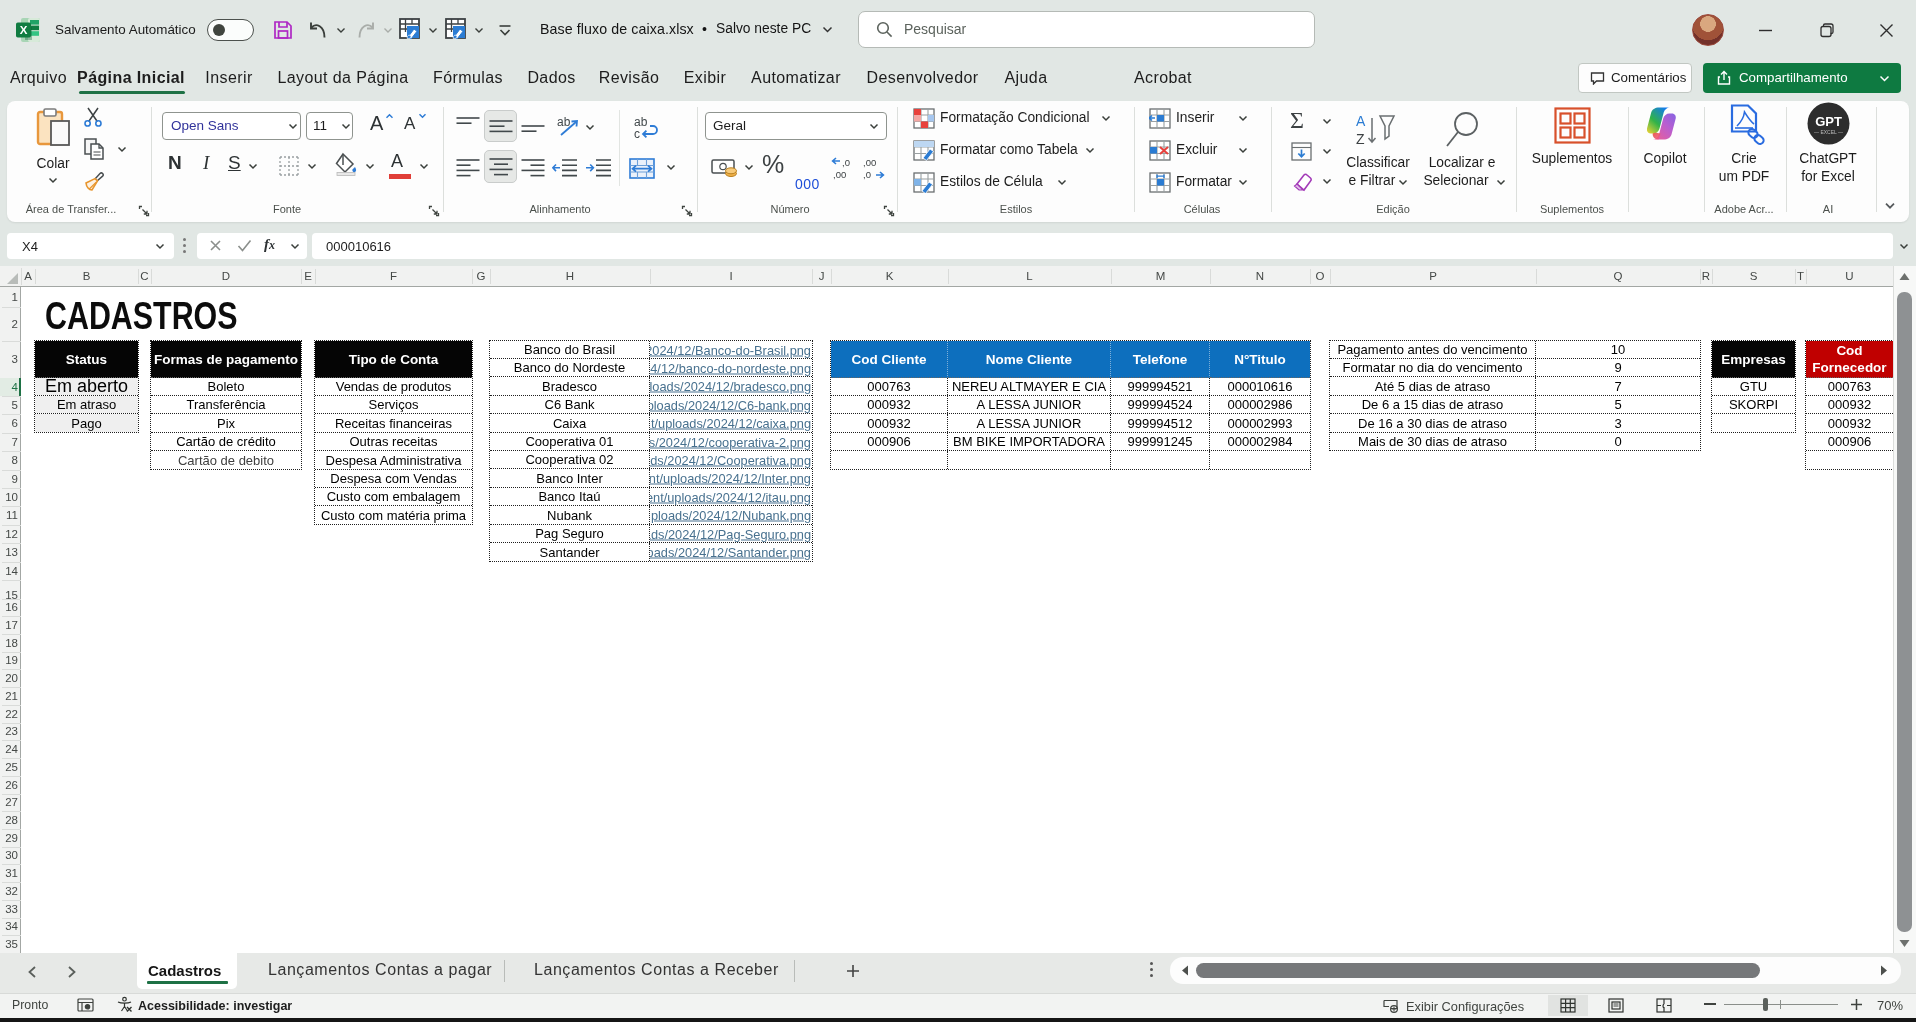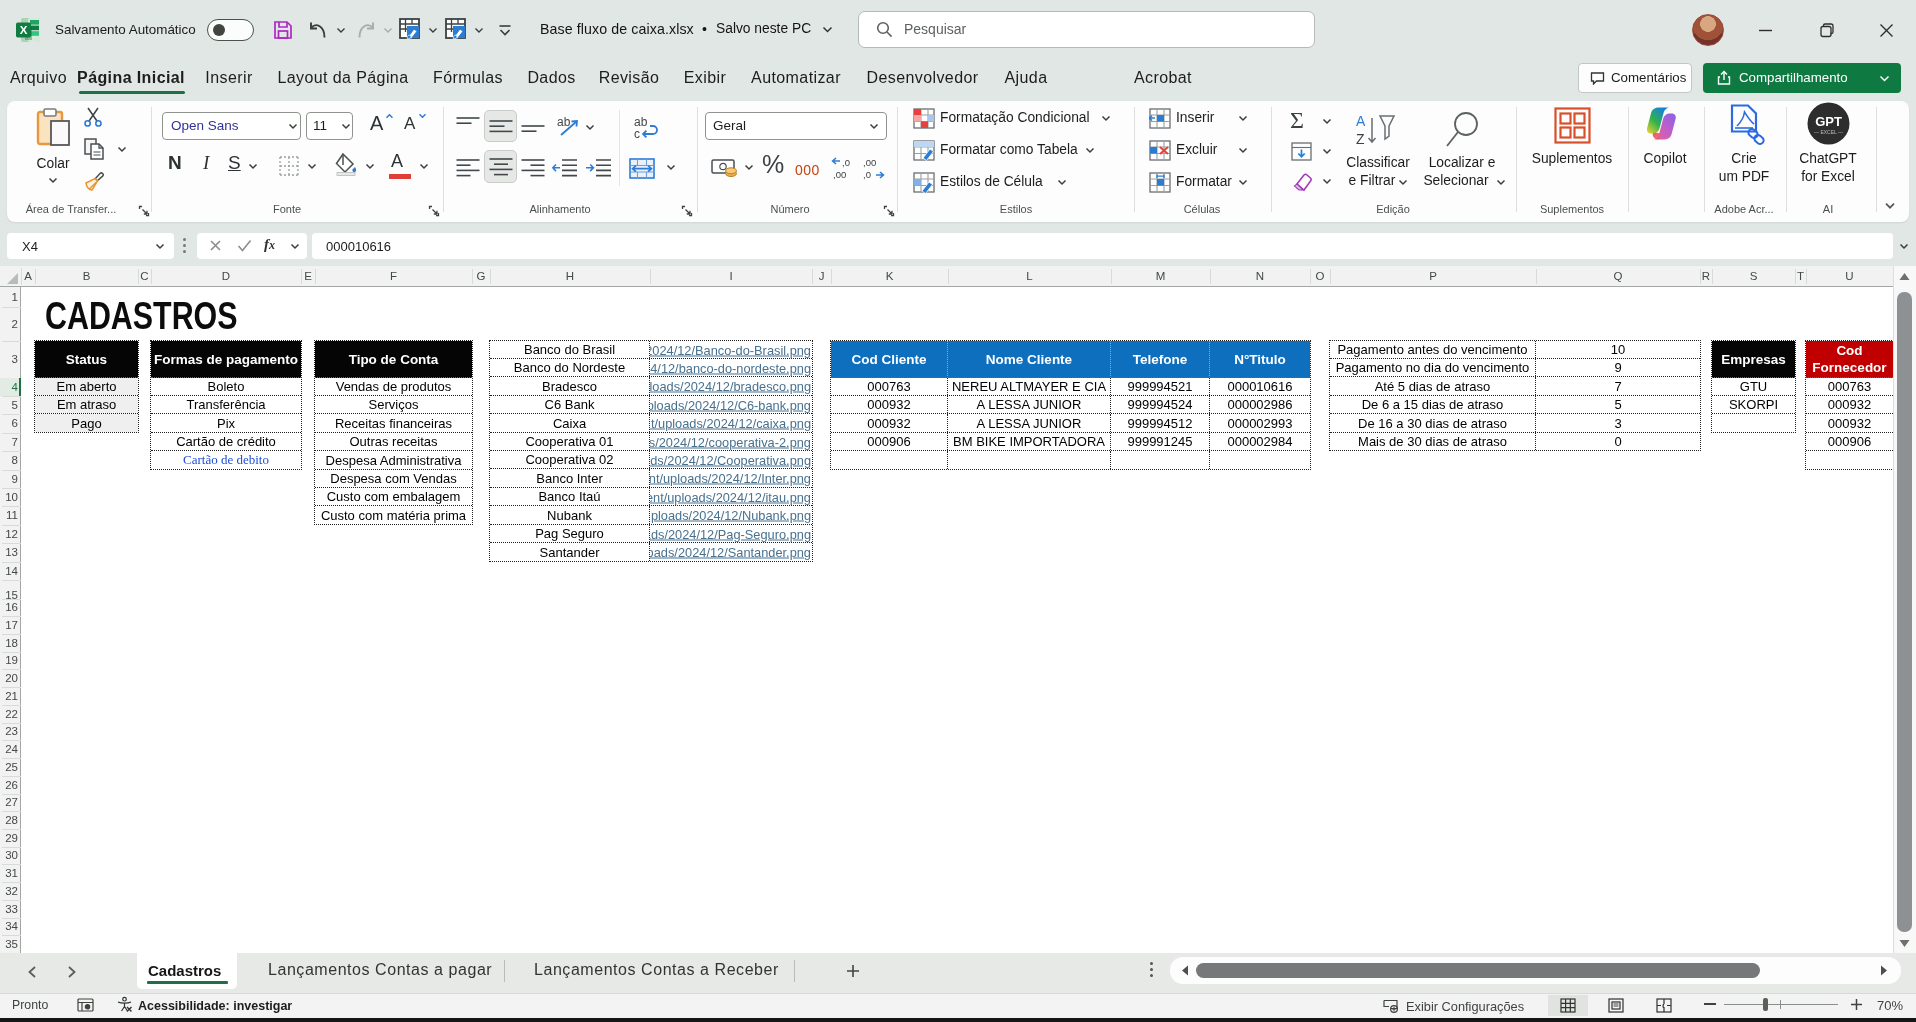--- a/index.html
+++ b/index.html
@@ -289,21 +289,21 @@
 <svg class="ab" style="left:711px;top:157px" width="28" height="22" viewBox="0 0 28 22" fill="none">
 <rect x="1" y="3" width="22" height="13" rx="1.5" stroke="#4a4f51" stroke-width="1.5" fill="#fff"></rect>
 <circle cx="12" cy="9.5" r="3.2" stroke="#4a4f51" stroke-width="1.2"></circle>
 <ellipse cx="20" cy="16.5" rx="5.5" ry="3" fill="#f0b148" stroke="#b97f1e" stroke-width="1"></ellipse>
 <ellipse cx="20" cy="13.8" rx="5.5" ry="3" fill="#f7ca7a" stroke="#b97f1e" stroke-width="1"></ellipse>
 </svg>
 <svg class="ab" style="left:744px;top:164px" width="10" height="7" viewBox="0 0 10 7" fill="none" stroke="#3a3f3b" stroke-width="1.5">
     <path d="M1.5 1.5 L5 5 L8.5 1.5"></path>
   </svg>
 <div class="ab" style="left:762px;top:150px;font-size:25px;color:#3c4143;">%</div>
-<div class="ab" style="left:795px;top:162px;font-size:14px;letter-spacing:.5px;color:#c2410c;">000</div>
+<div class="ab" style="left:795px;top:176px;font-size:14px;letter-spacing:.5px;color:#1d4ed8;">000</div>
 <svg class="ab" style="left:831px;top:157px" width="23" height="24" viewBox="0 0 23 24">
 <path d="M9 4 H2 M5 1 L1.6 4 L5 7" fill="none" stroke="#2e7cd6" stroke-width="1.6"></path>
 <text x="11" y="9" font-size="9.5" fill="#3c4143" font-family="Liberation Sans">,0</text>
 <text x="2" y="21" font-size="9.5" fill="#3c4143" font-family="Liberation Sans">,00</text>
 </svg>
 <svg class="ab" style="left:862px;top:157px" width="25" height="24" viewBox="0 0 25 24">
 <text x="1" y="9" font-size="9.5" fill="#3c4143" font-family="Liberation Sans">,00</text>
 <path d="M14 18 H21 M18 15 L21.4 18 L18 21" fill="none" stroke="#2e7cd6" stroke-width="1.6"></path>
 <text x="1" y="21" font-size="9.5" fill="#3c4143" font-family="Liberation Sans">,0</text>
 </svg>
@@ -611,21 +611,21 @@
 <div class="ab" style="left:0;top:918px;width:18px;height:16px;font-size:11.5px;color:#444846;display:flex;align-items:center;justify-content:flex-end;">34</div>
 <div class="ab" style="left:2px;top:935px;width:19px;height:1px;background:#d9dbd9;"></div>
 <div class="ab" style="left:0;top:935px;width:18px;height:17px;font-size:11.5px;color:#444846;display:flex;align-items:center;justify-content:flex-end;">35</div>
 <div class="ab" style="left:2px;top:953px;width:19px;height:1px;background:#d9dbd9;"></div>
 <div class="ab" style="left:45px;top:295px;font-size:38px;font-weight:bold;color:#0c0c0c;transform:scaleX(.80);transform-origin:0 0;white-space:nowrap;">CADASTROS</div>
 <div class="ab" style="left:34px;top:340px;width:105px;border:1px dotted #1f1f1f;background:#fff;">
     <div style="display:flex;">
       <div style="width:103px;height:37px;background:#050505;color:#fff;font-weight:bold;font-size:13.5px;text-align:center;line-height:37px;border-bottom:1px dotted #666;box-sizing:border-box;">Status</div>
     </div>
     <div style="display:flex;border-bottom:1px dotted #1f1f1f;height:18px;">
-      <div style="width:103px;background:#efefef;font-size:13px;color:#000;text-align:center;display:flex;align-items:center;justify-content:center;box-sizing:border-box;">Em aberto</div>
+      <div style="width:103px;background:#efefef;font-size:18px;color:#000;text-align:center;display:flex;align-items:center;justify-content:center;box-sizing:border-box;">Em aberto</div>
     </div>
     <div style="display:flex;border-bottom:1px dotted #1f1f1f;height:18px;">
       <div style="width:103px;background:#efefef;font-size:13px;color:#000;text-align:center;display:flex;align-items:center;justify-content:center;box-sizing:border-box;">Em atraso</div>
     </div>
     <div style="display:flex;height:18px;">
       <div style="width:103px;background:#efefef;font-size:13px;color:#000;text-align:center;display:flex;align-items:center;justify-content:center;box-sizing:border-box;">Pago</div>
     </div>
   </div>
 <div class="ab" style="left:150px;top:340px;width:152px;border:1px dotted #1f1f1f;background:#fff;">
     <div style="display:flex;">
@@ -637,21 +637,21 @@
     <div style="display:flex;border-bottom:1px dotted #1f1f1f;height:18px;">
       <div style="width:150px;font-size:13px;color:#000;text-align:center;display:flex;align-items:center;justify-content:center;box-sizing:border-box;">Transferência</div>
     </div>
     <div style="display:flex;border-bottom:1px dotted #1f1f1f;height:19px;">
       <div style="width:150px;font-size:13px;color:#000;text-align:center;display:flex;align-items:center;justify-content:center;box-sizing:border-box;">Pix</div>
     </div>
     <div style="display:flex;border-bottom:1px dotted #1f1f1f;height:18px;">
       <div style="width:150px;font-size:13px;color:#000;text-align:center;display:flex;align-items:center;justify-content:center;box-sizing:border-box;">Cartão de crédito</div>
     </div>
     <div style="display:flex;height:18px;">
-      <div style="width:150px;font-size:13px;color:#1d4ed8;text-align:center;display:flex;align-items:center;justify-content:center;box-sizing:border-box;font-family:Liberation Serif, serif;">Cartão de debito</div>
+      <div style="width:150px;font-size:13px;color:#404040;text-align:center;display:flex;align-items:center;justify-content:center;box-sizing:border-box;">Cartão de debito</div>
     </div>
   </div>
 <div class="ab" style="left:314px;top:340px;width:159px;border:1px dotted #1f1f1f;background:#fff;">
     <div style="display:flex;">
       <div style="width:157px;height:37px;background:#050505;color:#fff;font-weight:bold;font-size:13.5px;text-align:center;line-height:37px;border-bottom:1px dotted #666;box-sizing:border-box;">Tipo de Conta</div>
     </div>
     <div style="display:flex;border-bottom:1px dotted #1f1f1f;height:18px;">
       <div style="width:157px;font-size:13px;color:#000;text-align:center;display:flex;align-items:center;justify-content:center;box-sizing:border-box;">Vendas de produtos</div>
     </div>
     <div style="display:flex;border-bottom:1px dotted #1f1f1f;height:18px;">
@@ -787,21 +787,21 @@
       <div style="width:99px;border-right:1px dotted #1f1f1f;font-size:13px;color:#000;text-align:center;display:flex;align-items:center;justify-content:center;box-sizing:border-box;"></div>
       <div style="width:100px;font-size:13px;color:#000;text-align:center;display:flex;align-items:center;justify-content:center;box-sizing:border-box;"></div>
     </div>
   </div>
 <div class="ab" style="left:1329px;top:340px;width:372px;border:1px dotted #1f1f1f;background:#fff;">
     <div style="display:flex;border-bottom:1px dotted #1f1f1f;height:18px;">
       <div style="width:206px;border-right:1px dotted #1f1f1f;font-size:13px;color:#000;text-align:center;display:flex;align-items:center;justify-content:center;box-sizing:border-box;">Pagamento antes do vencimento</div>
       <div style="width:164px;font-size:13px;color:#000;text-align:center;display:flex;align-items:center;justify-content:center;box-sizing:border-box;">10</div>
     </div>
     <div style="display:flex;border-bottom:1px dotted #1f1f1f;height:18px;">
-      <div style="width:206px;border-right:1px dotted #1f1f1f;font-size:13px;color:#000;text-align:center;display:flex;align-items:center;justify-content:center;box-sizing:border-box;">Pagamento no dia do vencimento</div>
+      <div style="width:206px;border-right:1px dotted #1f1f1f;font-size:13px;color:#000;text-align:center;display:flex;align-items:center;justify-content:center;box-sizing:border-box;">Formatar no dia do vencimento</div>
       <div style="width:164px;font-size:13px;color:#000;text-align:center;display:flex;align-items:center;justify-content:center;box-sizing:border-box;">9</div>
     </div>
     <div style="display:flex;border-bottom:1px dotted #1f1f1f;height:19px;">
       <div style="width:206px;border-right:1px dotted #1f1f1f;font-size:13px;color:#000;text-align:center;display:flex;align-items:center;justify-content:center;box-sizing:border-box;">Até 5 dias de atraso</div>
       <div style="width:164px;font-size:13px;color:#000;text-align:center;display:flex;align-items:center;justify-content:center;box-sizing:border-box;">7</div>
     </div>
     <div style="display:flex;border-bottom:1px dotted #1f1f1f;height:18px;">
       <div style="width:206px;border-right:1px dotted #1f1f1f;font-size:13px;color:#000;text-align:center;display:flex;align-items:center;justify-content:center;box-sizing:border-box;">De 6 a 15 dias de atraso</div>
       <div style="width:164px;font-size:13px;color:#000;text-align:center;display:flex;align-items:center;justify-content:center;box-sizing:border-box;">5</div>
     </div>

